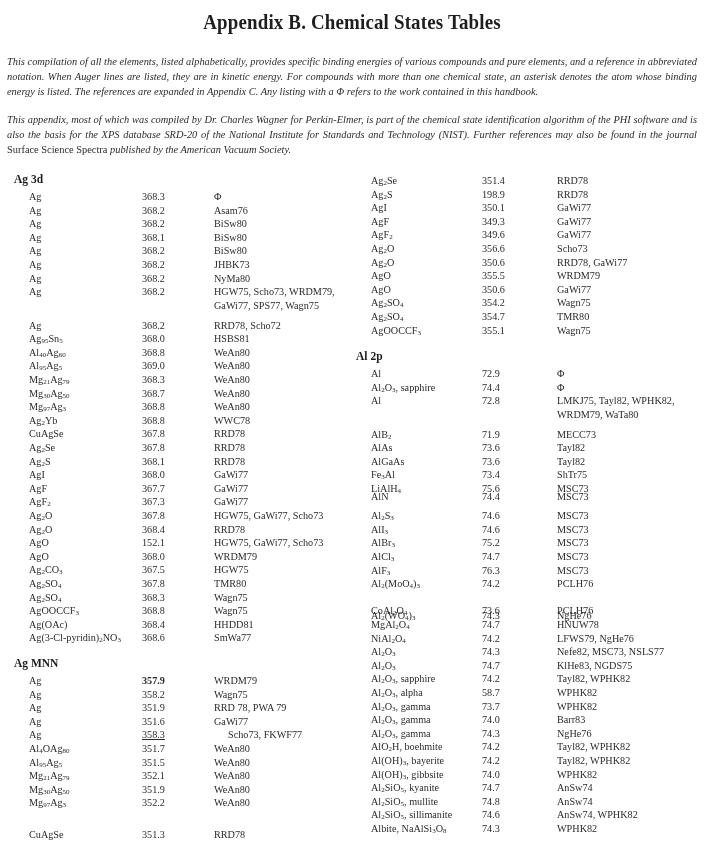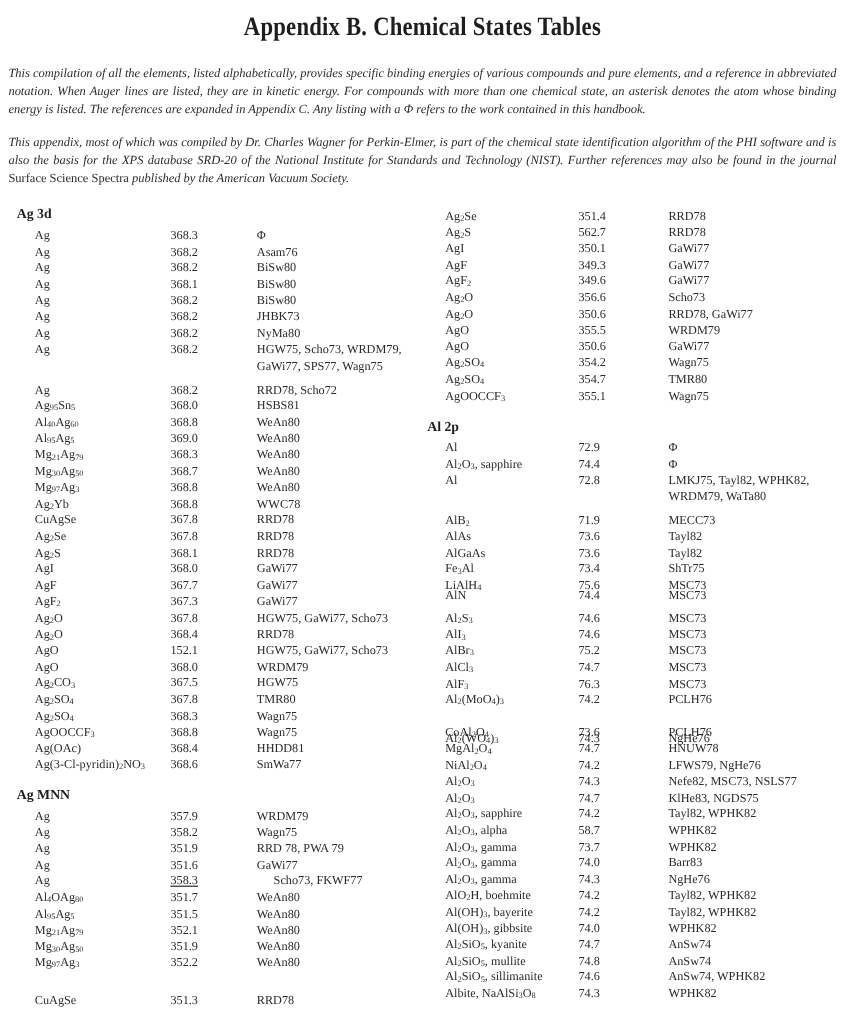--- a/index.html
+++ b/index.html
@@ -197,21 +197,21 @@
       <span class="ref" style="left: 185px;">HHDD81</span>
     </div>
     <div class="row" style="left: 29px; top: 631.32px; width: 330px;">
       <span class="cmp">Ag(3-Cl-pyridin)<sub>2</sub>NO<sub>3</sub></span>
       <span class="be" style="left: 113px;">368.6</span>
       <span class="ref" style="left: 185px;">SmWa77</span>
     </div>
     <div class="sect-head" style="left: 14px; top: 657px;">Ag MNN</div>
     <div class="row" style="left: 29px; top: 674px; width: 330px;">
       <span class="cmp">Ag</span>
-      <span class="be" style="left: 113px;">357.9</span>
+      <span class="be" style="left: 113px; font-weight: bold;">357.9</span>
       <span class="ref" style="left: 185px;">WRDM79</span>
     </div>
     <div class="row" style="left: 29px; top: 687.6px; width: 330px;">
       <span class="cmp">Ag</span>
       <span class="be" style="left: 113px;">358.2</span>
       <span class="ref" style="left: 185px;">Wagn75</span>
     </div>
     <div class="row" style="left: 29px; top: 701.2px; width: 330px;">
       <span class="cmp">Ag</span>
       <span class="be" style="left: 113px;">351.9</span>
@@ -257,21 +257,21 @@
       <span class="be" style="left: 113px;">351.3</span>
       <span class="ref" style="left: 185px;">RRD78</span>
     </div>
     <div class="row" style="left: 371px; top: 174px; width: 330px;">
       <span class="cmp">Ag<sub>2</sub>Se</span>
       <span class="be" style="left: 111px;">351.4</span>
       <span class="ref" style="left: 186px;">RRD78</span>
     </div>
     <div class="row" style="left: 371px; top: 187.6px; width: 330px;">
       <span class="cmp">Ag<sub>2</sub>S</span>
-      <span class="be" style="left: 111px;">562.7</span>
+      <span class="be" style="left: 111px;">198.9</span>
       <span class="ref" style="left: 186px;">RRD78</span>
     </div>
     <div class="row" style="left: 371px; top: 201.2px; width: 330px;">
       <span class="cmp">AgI</span>
       <span class="be" style="left: 111px;">350.1</span>
       <span class="ref" style="left: 186px;">GaWi77</span>
     </div>
     <div class="row" style="left: 371px; top: 214.8px; width: 330px;">
       <span class="cmp">AgF</span>
       <span class="be" style="left: 111px;">349.3</span>

